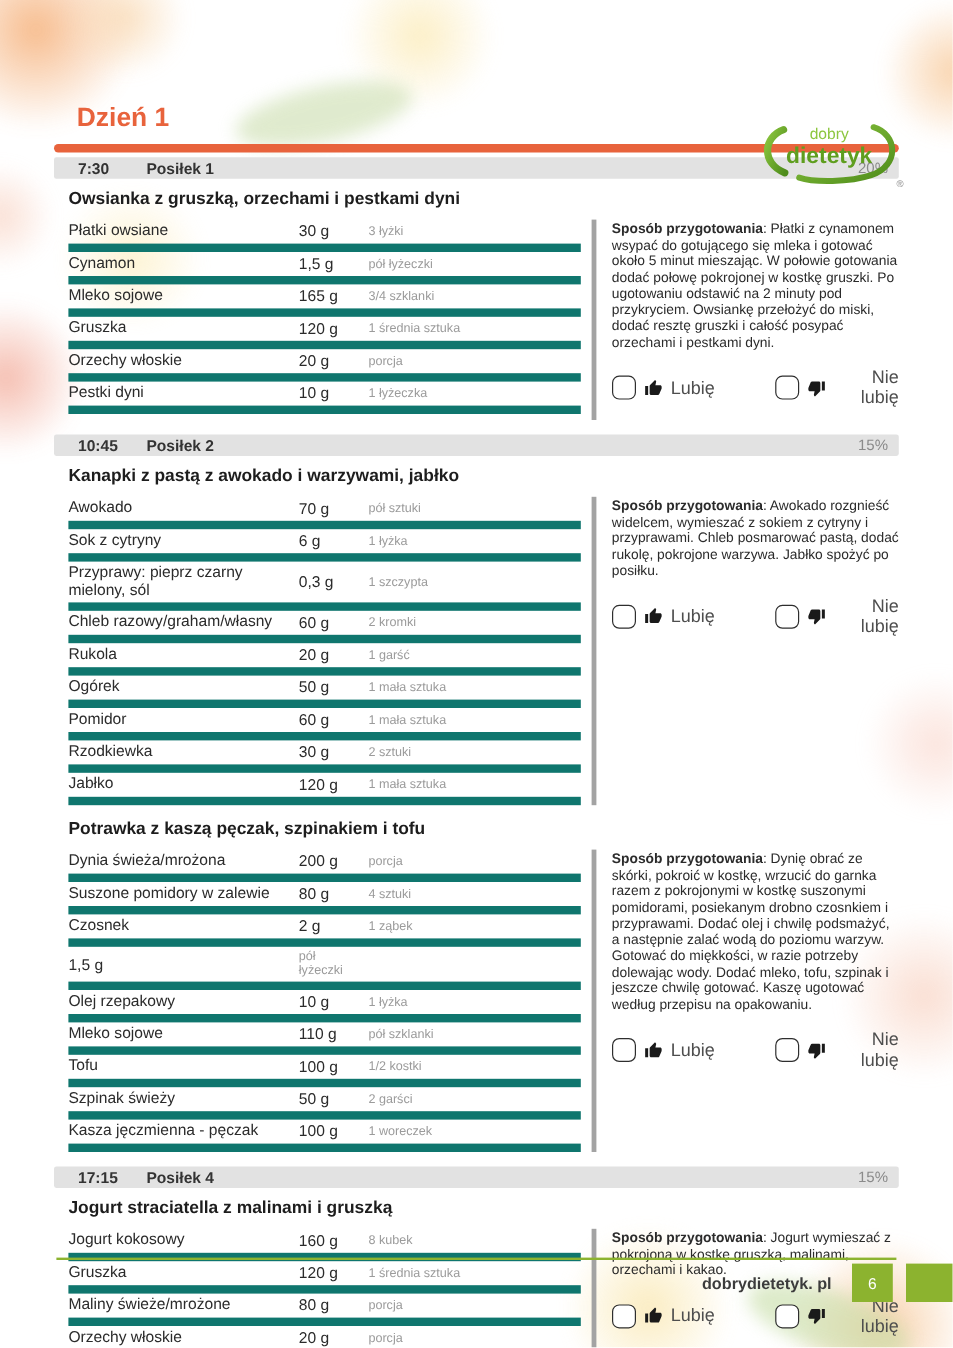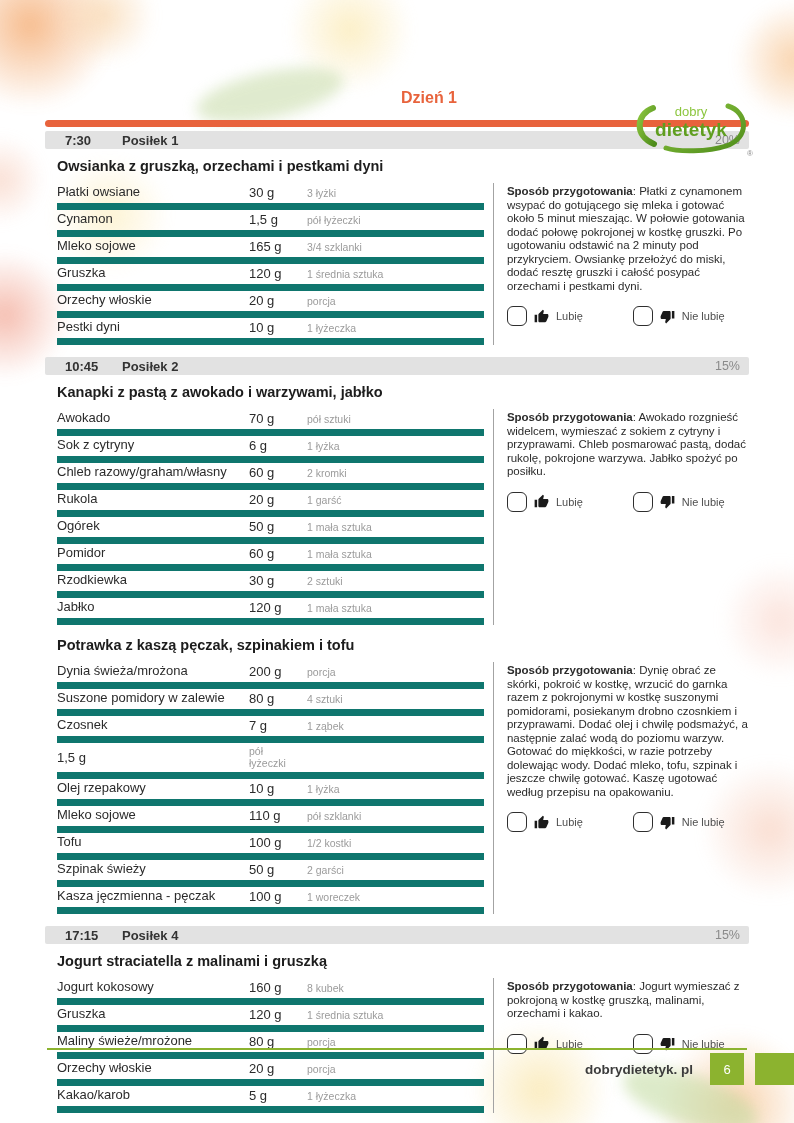--- a/index.html
+++ b/index.html
@@ -34,23 +34,22 @@
   .b10{left:470px;top:1020px;width:140px;height:140px;background:radial-gradient(circle,#f9e6ac 0%,rgba(249,230,172,0) 70%);opacity:.75;}
   .b11{left:660px;top:1030px;width:150px;height:150px;background:radial-gradient(circle,#f4b97e 0%,rgba(244,185,126,0) 70%);opacity:.65;}
   .leaf2{left:620px;top:1075px;width:140px;height:50px;background:#c6dda6;border-radius:50%;transform:rotate(18deg);opacity:.6;}
   .content{position:relative;z-index:1;}
 
   
   .logo{position:absolute;right:36px;top:12px;width:130px;height:66px;}
   
   .page-title{
     margin:86px 0 0 64px;
-    font-size:16px;line-height:24px;font-weight:bold;
+    font-size:22px;line-height:24px;font-weight:bold;
     color:var(--accent);
-    text-align:center;
   }
   .accent-bar{
     margin:10px 45px 0 45px;height:7px;border-radius:4px;
     background:var(--accent);
   }
   
   .meals{margin:4px 45px 0 45px;}
   .meal{margin-bottom:12px;}
   .meal-header{
     display:flex;align-items:center;
@@ -68,33 +67,33 @@
   .ingredients{width:432px;}
   .ing-row{
     display:grid;grid-template-columns:186px 52px 1fr;column-gap:6px;
     align-items:center;border-bottom:7px solid #0f766e;
     padding:2px 0 3px 0;min-height:19px;
   }
   .ing-name{font-size:13px;line-height:14.6px;color:#2b2b2b;}
   .ing-amount{font-size:13px;color:#2b2b2b;}
   .ing-measure{font-size:10.5px;color:#9b9b9b;}
   .prep{
-    width:259px;margin-left:9px;border-left:1px solid #a3a3a3;
+    width:259px;margin-left:9px;border-left:4px solid #a3a3a3;
     padding-left:13px;
   }
   .prep-text{margin:2px 0 0 0;font-size:11.5px;line-height:13.5px;color:#2b2b2b;}
   .prep-text b{font-weight:bold;}
   .like-row{display:flex;align-items:center;gap:50px;margin:13px 0 10px 0;}
   .like-item{display:flex;align-items:center;gap:7px;cursor:pointer;}
   .checkbox{
     width:20px;height:20px;border:1.6px solid #2e2e2e;border-radius:6px;
     background:#fff;flex:0 0 auto;
   }
   .thumb{width:15px;height:15px;fill:#1a1a1a;flex:0 0 auto;}
-  .like-label{font-size:11px;color:#4e4e4e;text-align:right;}
+  .like-label{font-size:15px;color:#4e4e4e;text-align:right;}
 
   
   .footer{position:absolute;left:0;right:0;top:1048px;z-index:1;}
   .footer-line{margin-left:47px;width:700px;height:2px;background:var(--green);}
   .footer-row{display:flex;align-items:flex-start;margin:3px 0 0 50px;}
   .copyright{width:445px;margin:5px 0 0 0;font-size:10.3px;line-height:13.5px;color:#1c1c1c;}
   .footer-right{margin-left:auto;display:flex;align-items:center;height:32px;}
   .site-name{font-size:13.5px;font-weight:bold;color:#3c3c3c;margin-right:17px;}
   .page-badge{
     width:34px;height:32px;background:var(--green);color:#fff;
@@ -226,20 +225,25 @@
     <span class="ing-amount">70 g</span>
     <span class="ing-measure">pół sztuki</span>
   </div>
 
   <div class="ing-row">
     <span class="ing-name">Sok z cytryny</span>
     <span class="ing-amount">6 g</span>
     <span class="ing-measure">1 łyżka</span>
   </div>
 
+  <div class="ing-row">
+    <span class="ing-name">Przyprawy: pieprz czarny mielony, sól</span>
+    <span class="ing-amount">0,3 g</span>
+    <span class="ing-measure">1 szczypta</span>
+  </div>
 
   <div class="ing-row">
     <span class="ing-name">Chleb razowy/graham/własny</span>
     <span class="ing-amount">60 g</span>
     <span class="ing-measure">2 kromki</span>
   </div>
 
   <div class="ing-row">
     <span class="ing-name">Rukola</span>
     <span class="ing-amount">20 g</span>
@@ -303,21 +307,21 @@
   </div>
 
   <div class="ing-row">
     <span class="ing-name">Suszone pomidory w zalewie</span>
     <span class="ing-amount">80 g</span>
     <span class="ing-measure">4 sztuki</span>
   </div>
 
   <div class="ing-row">
     <span class="ing-name">Czosnek</span>
-    <span class="ing-amount">7 g</span>
+    <span class="ing-amount">2 g</span>
     <span class="ing-measure">1 ząbek</span>
   </div>
 
   <div class="ing-row">
     <span class="ing-amount">1,5 g</span>
     <span class="ing-measure">pół łyżeczki</span>
   </div>
 
   <div class="ing-row">
     <span class="ing-name">Olej rzepakowy</span>

